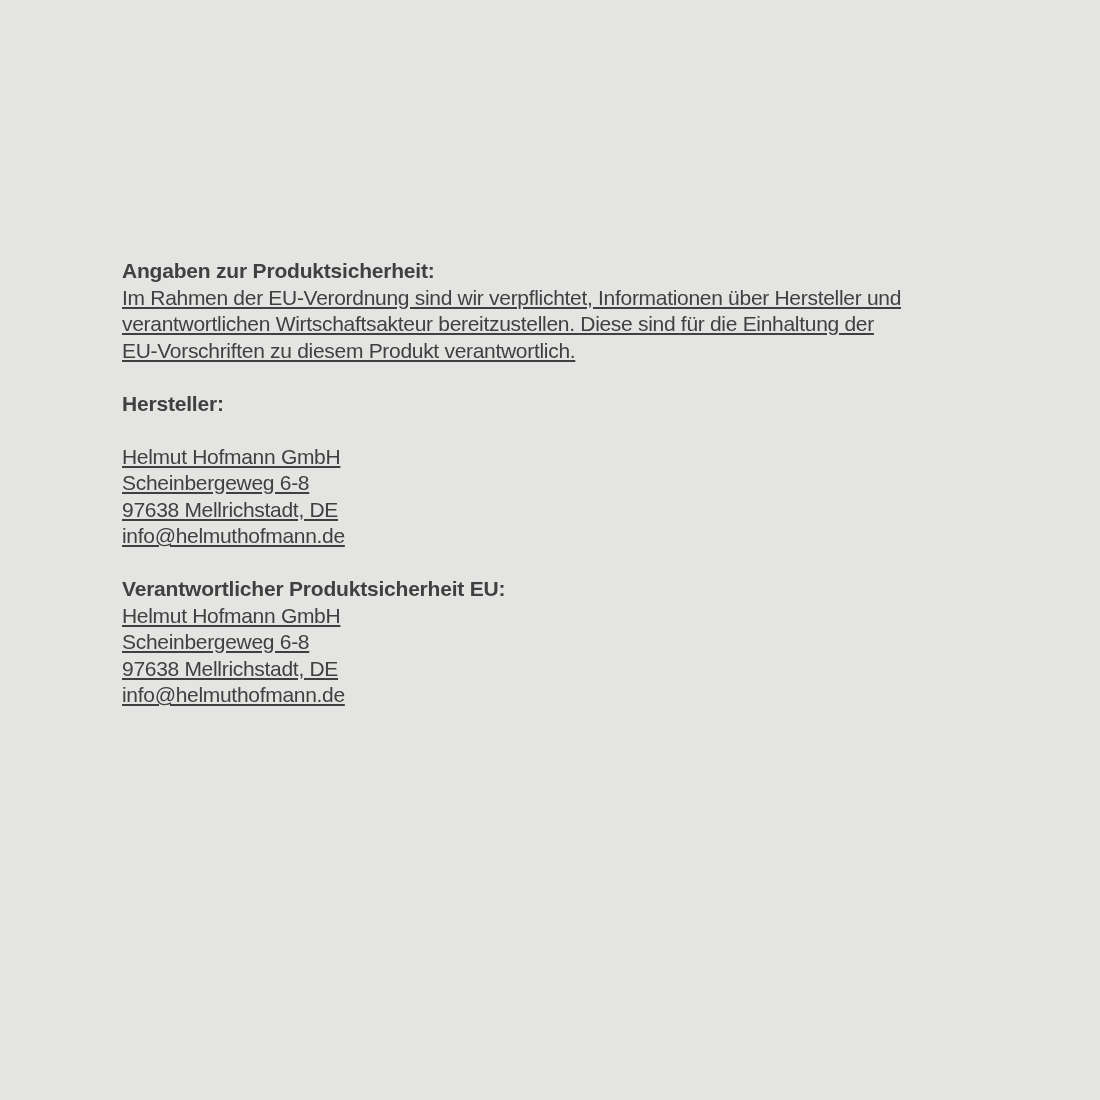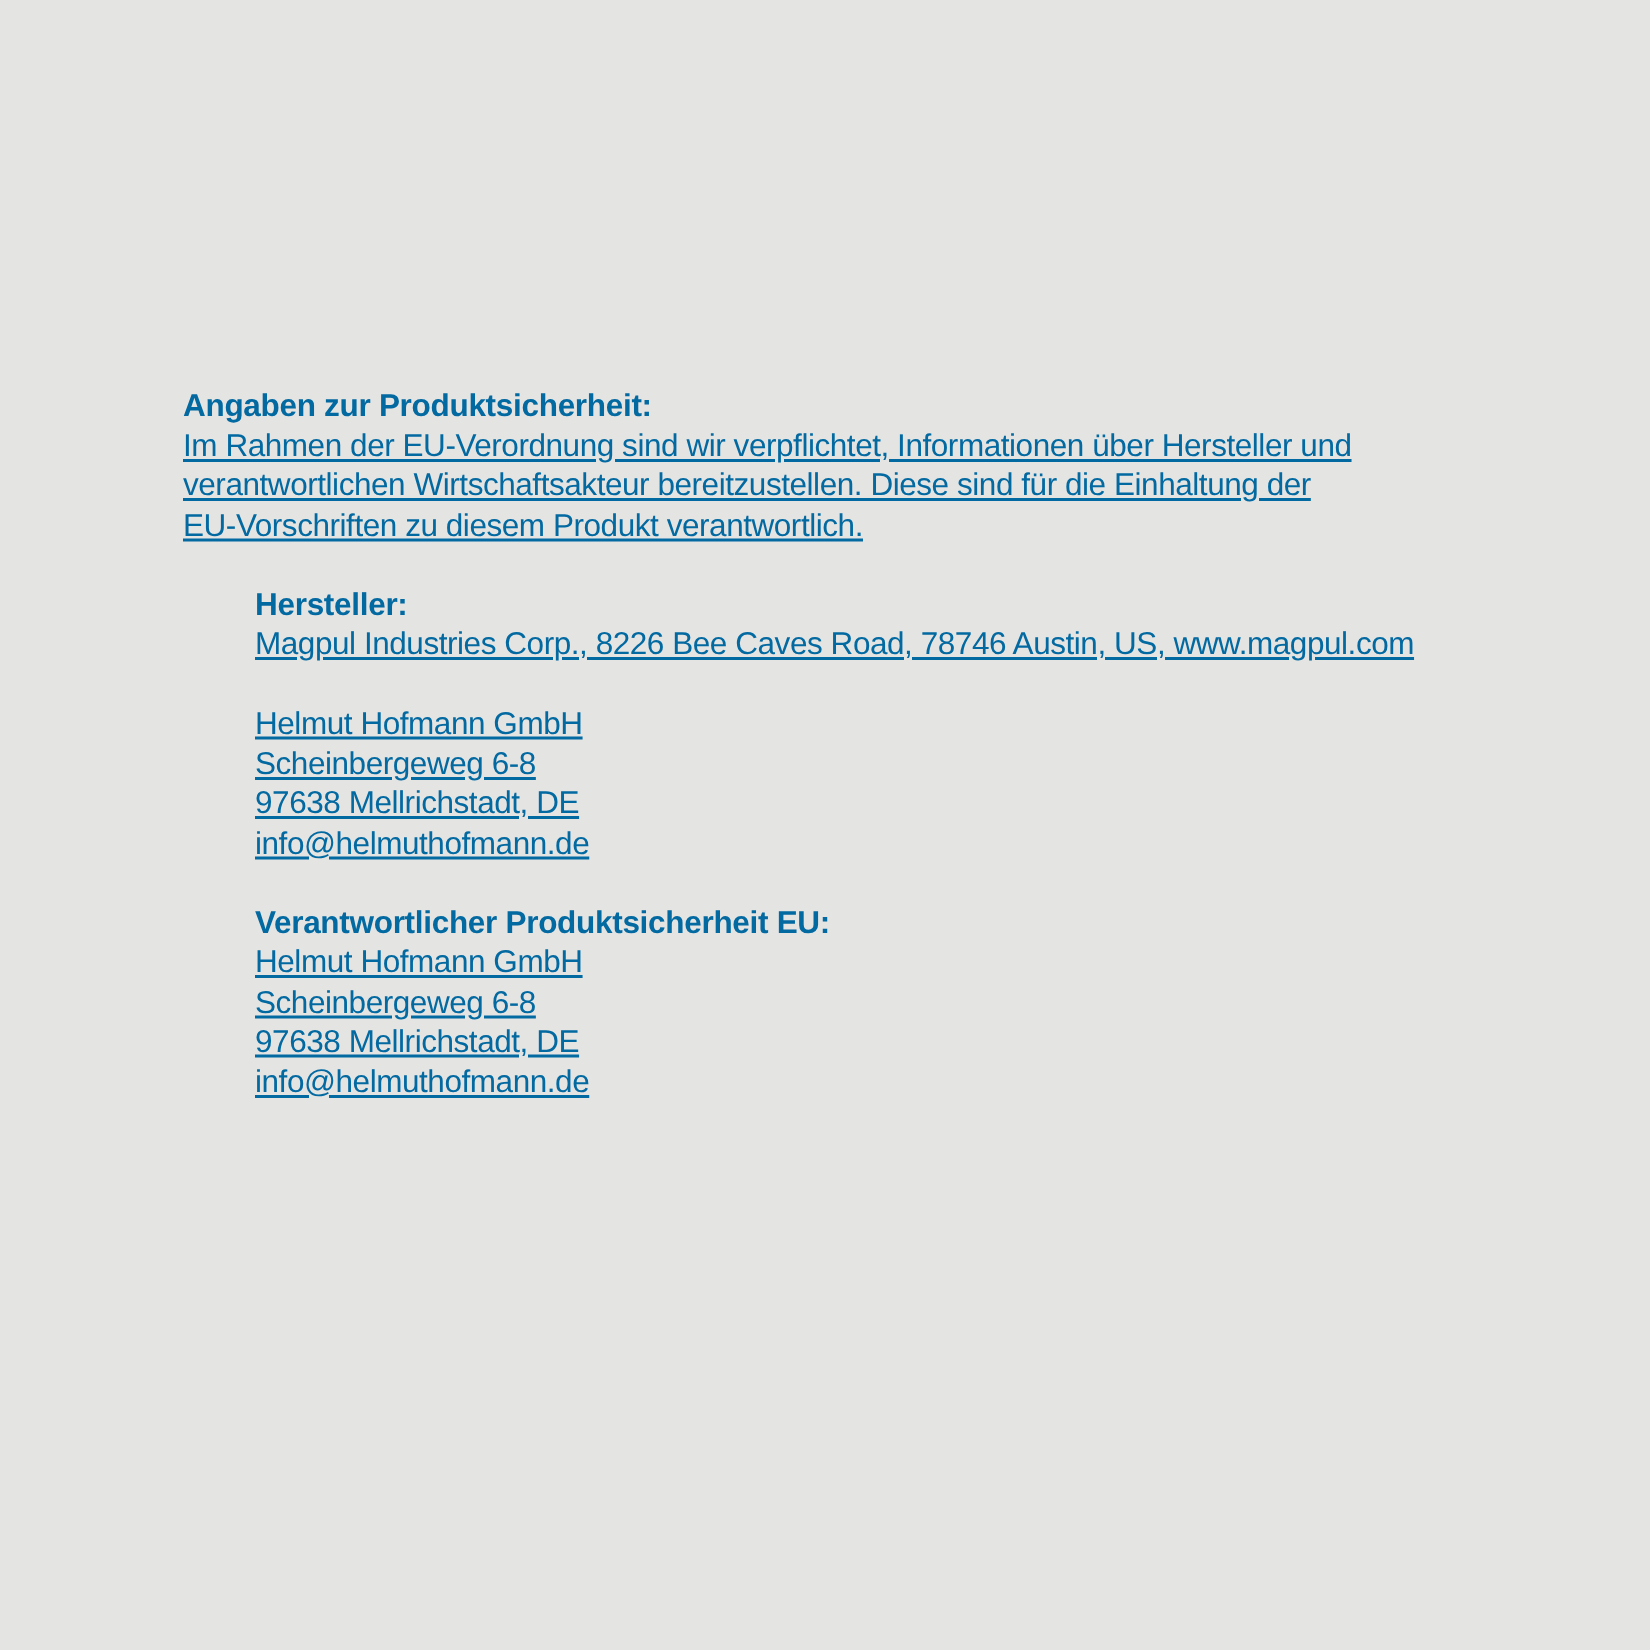--- a/index.html
+++ b/index.html
@@ -16,58 +16,56 @@
   .page {
     position: absolute;
     inset: 0;
     background: #e4e4e3;
   }
   .content {
     position: absolute;
     left: 122px;
     top: 258px;
     width: 940px;
-    color: #0369a1;
+    color: #404040;
     font-size: 21px;
     line-height: 26.5px;
     letter-spacing: -0.3px;
   }
   .content h1,
   .content h2 {
     font-size: inherit;
     line-height: inherit;
     font-weight: 700;
     margin: 0;
     letter-spacing: -0.2px;
   }
   .content p {
     margin: 0;
     white-space: pre-line;
     text-decoration: underline;
   }
   .block {
     margin-top: 26.5px;
-    margin-left: 48px;
   }
 </style>
 </head>
 <body>
 
 <div class="page">
   <div class="content">
 
     <h1>Angaben zur Produktsicherheit:</h1>
 
     <p class="block">Im Rahmen der EU-Verordnung sind wir verpflichtet, Informationen über Hersteller und
 verantwortlichen Wirtschaftsakteur bereitzustellen. Diese sind für die Einhaltung der
 EU-Vorschriften zu diesem Produkt verantwortlich.</p>
 
     <div class="block">
       <h2>Hersteller:</h2>
-      <p>Magpul Industries Corp., 8226 Bee Caves Road, 78746 Austin, US, www.magpul.com</p>
     </div>
 
     <div class="block">
       <p>Helmut Hofmann GmbH
 Scheinbergeweg 6-8
 97638 Mellrichstadt, DE
 info@helmuthofmann.de</p>
     </div>
 
     <div class="block">

